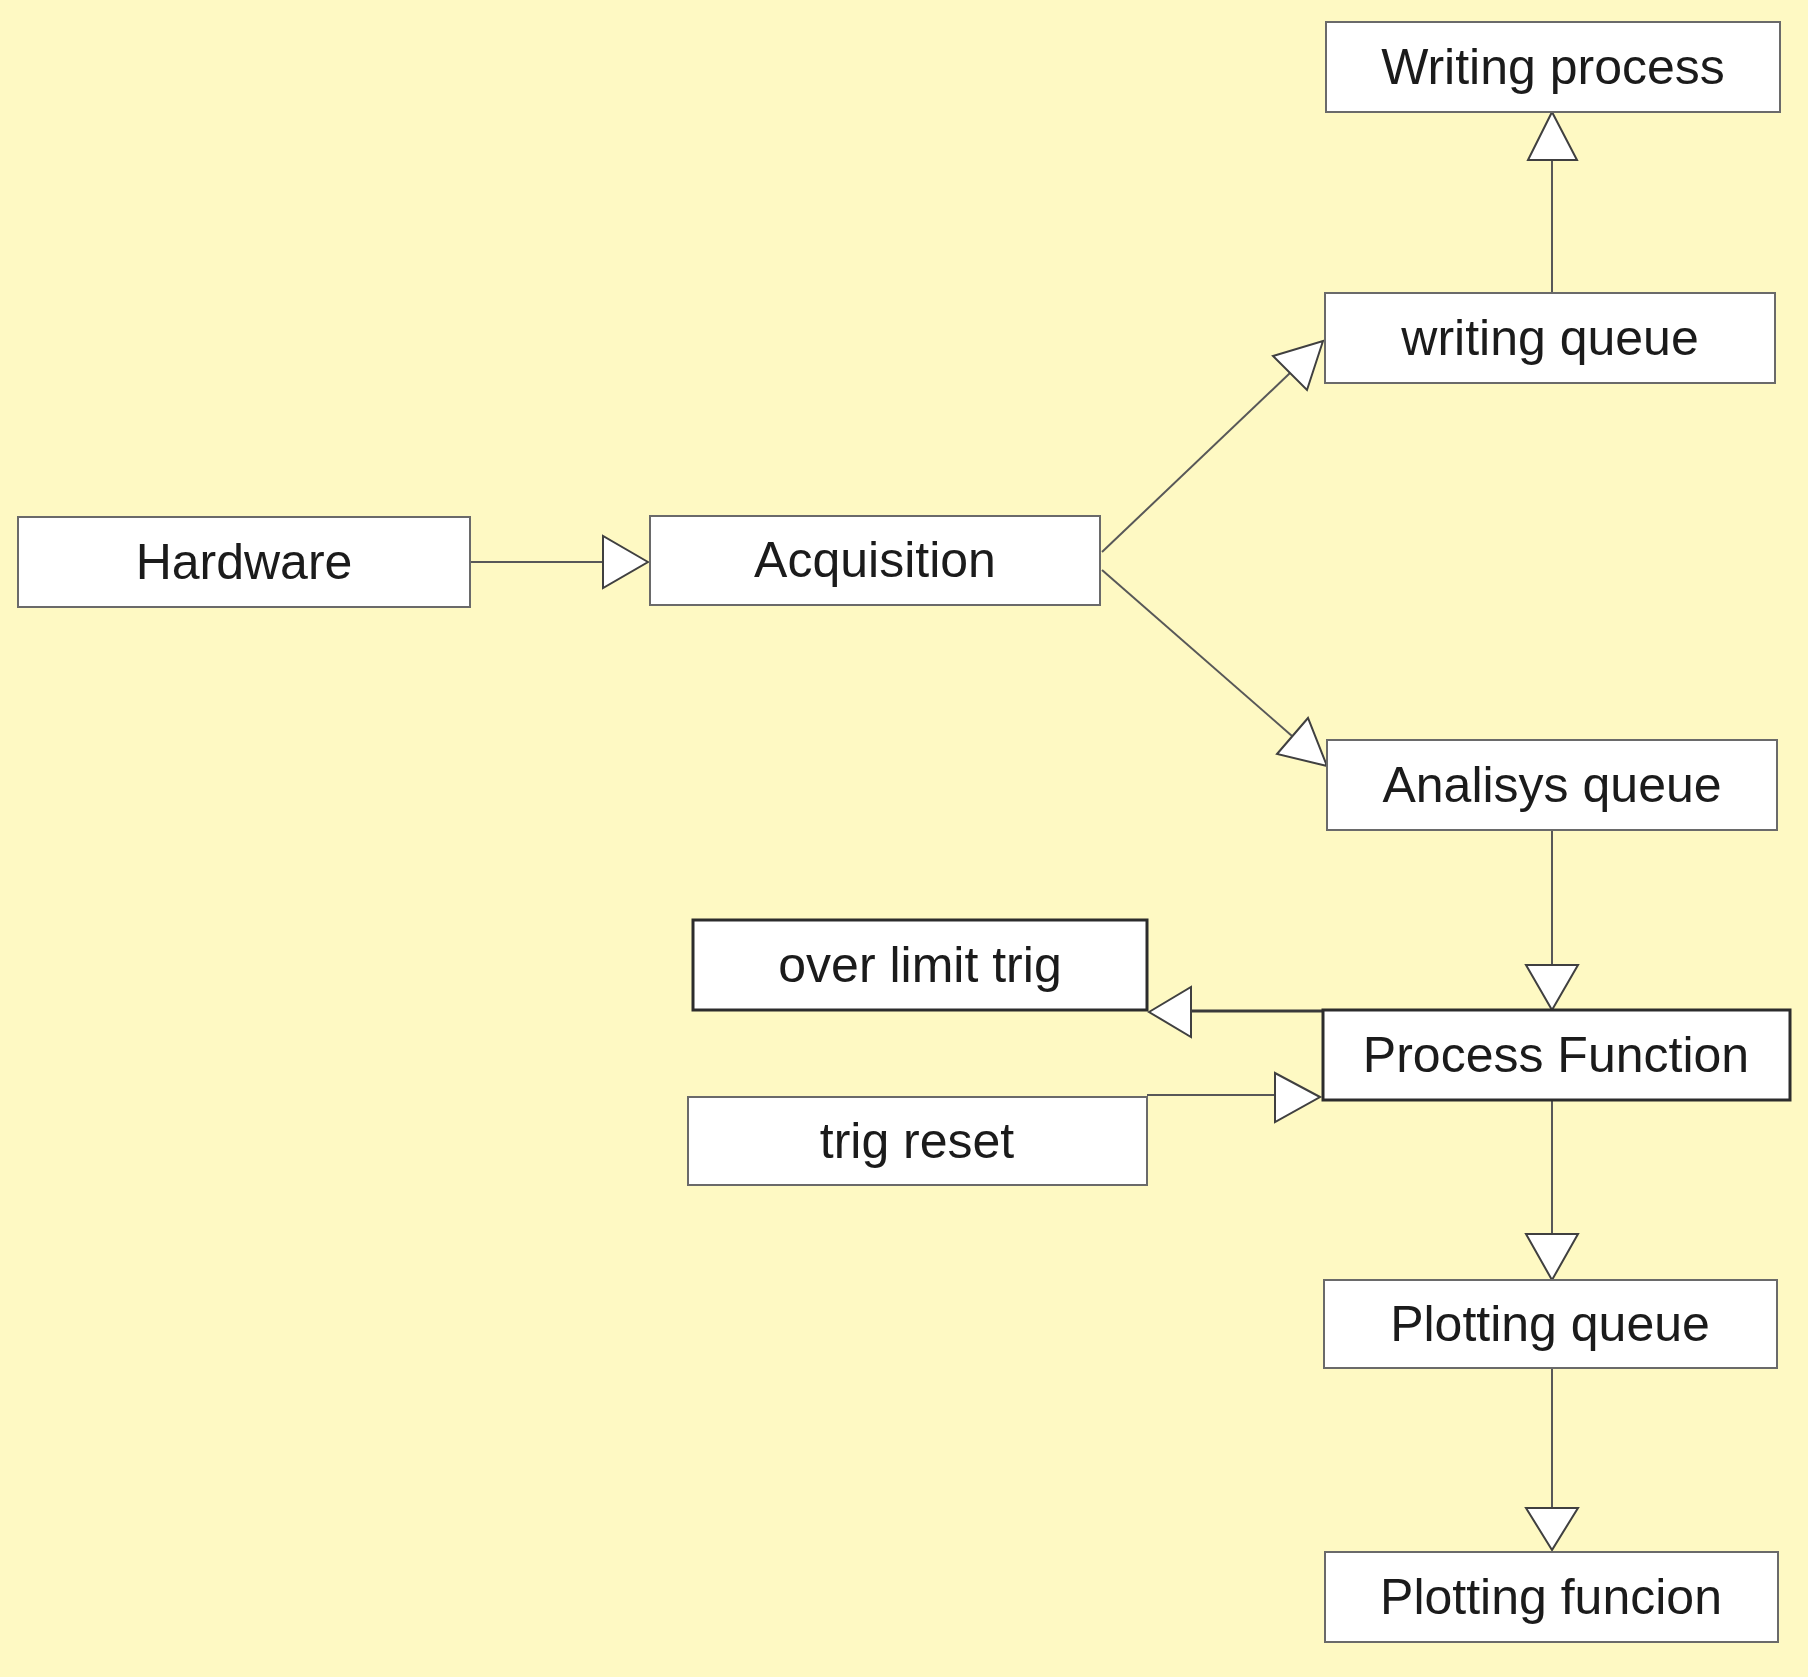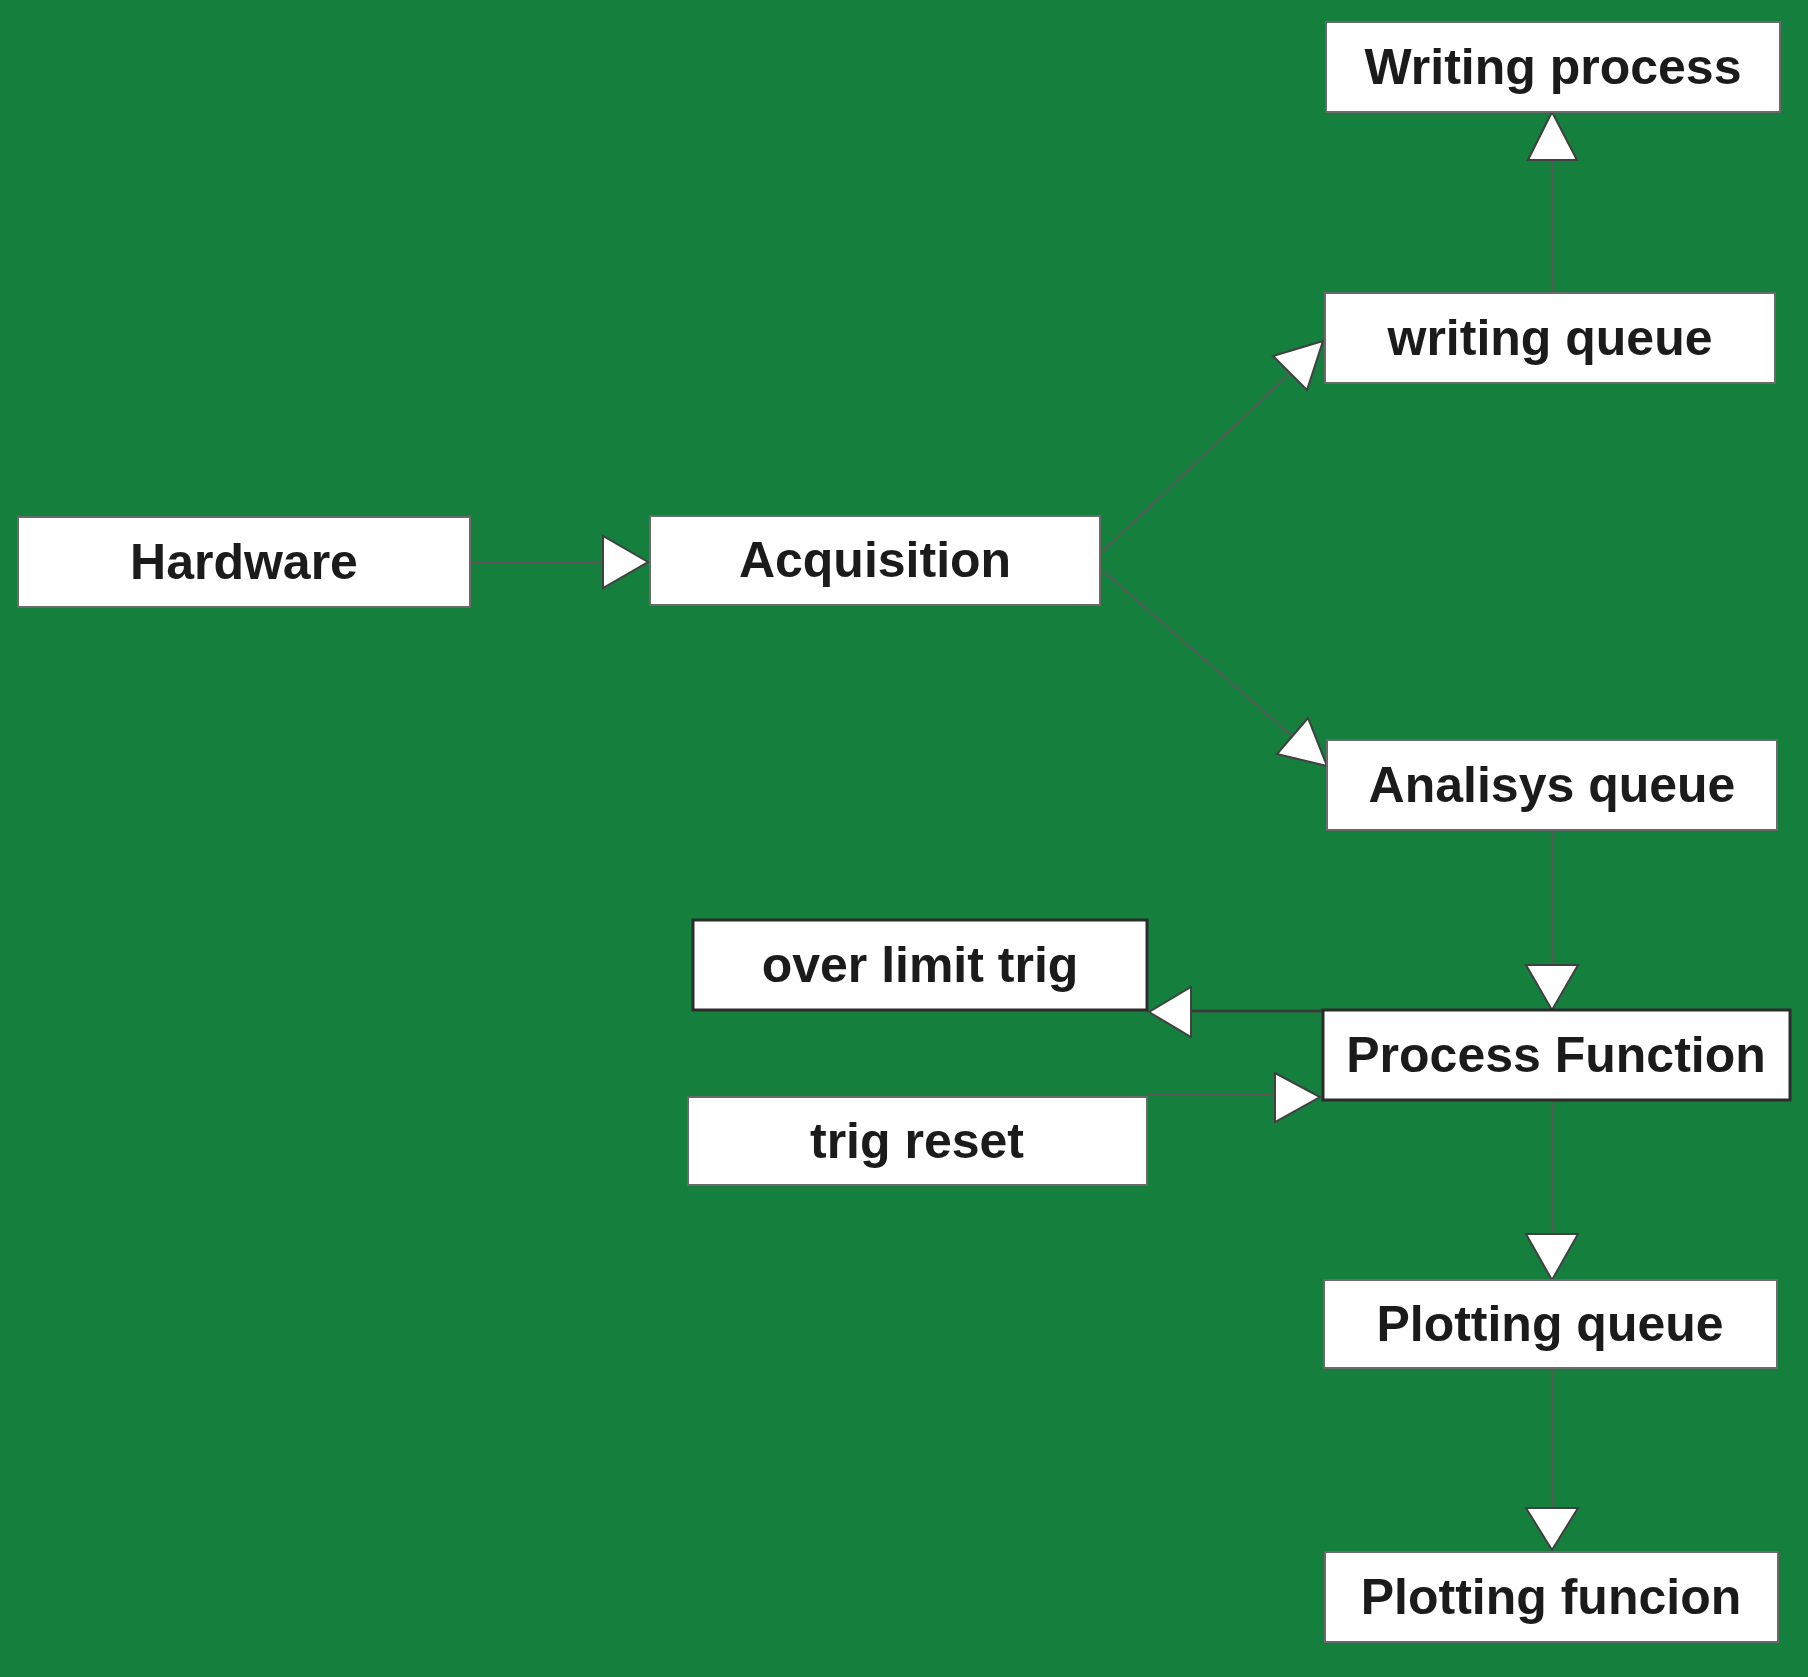--- a/index.html
+++ b/index.html
@@ -4,23 +4,22 @@
 <style>
   html, body {
     margin: 0;
     padding: 0;
     background: #ffffff;
   }
   .stage {
     position: relative;
     width: 1808px;
     height: 1677px;
-    background: #15803d;
+    background: #fef9c3;
     overflow: hidden;
-    font-weight: bold;
   }
   svg.diagram {
     position: absolute;
     left: 0;
     top: 0;
     display: block;
   }
   .box {
     fill: #ffffff;
     stroke: #6a6a6a;

